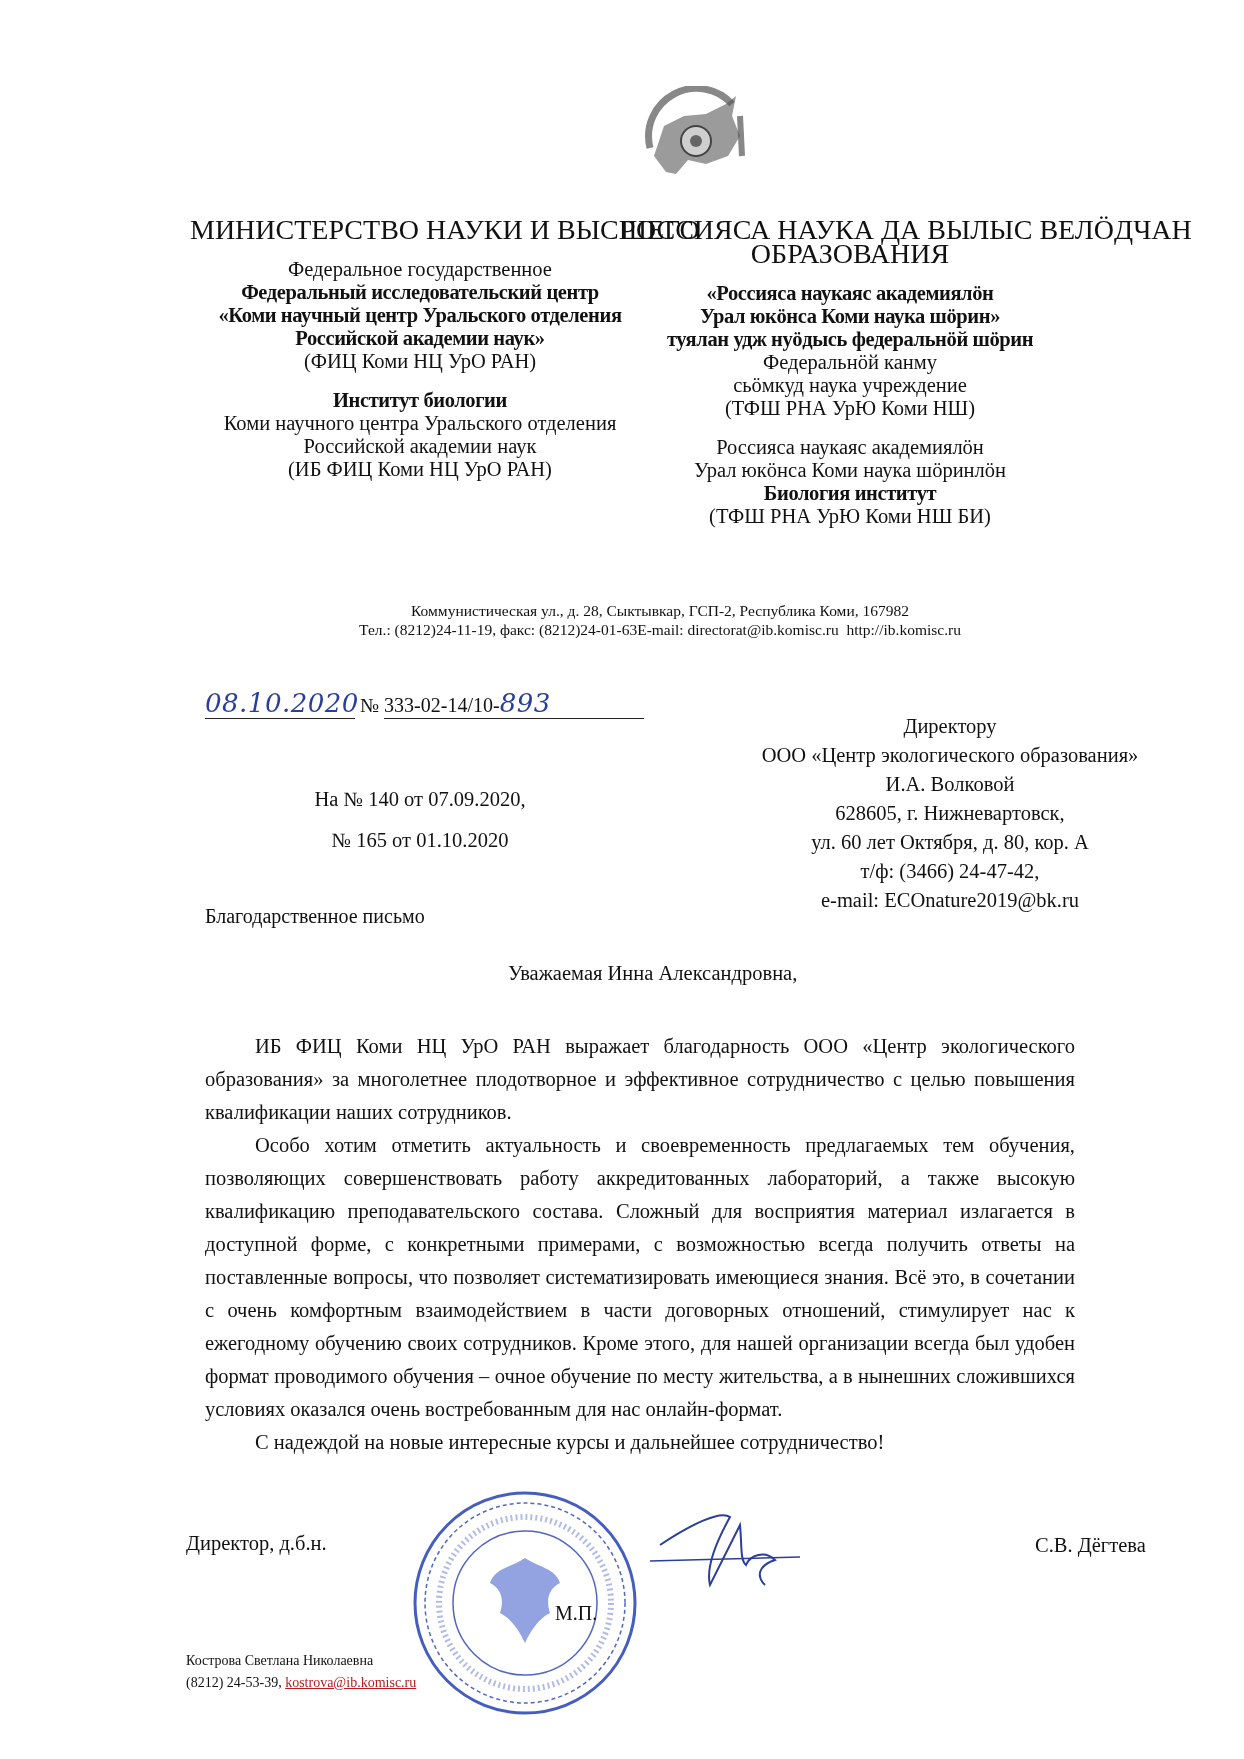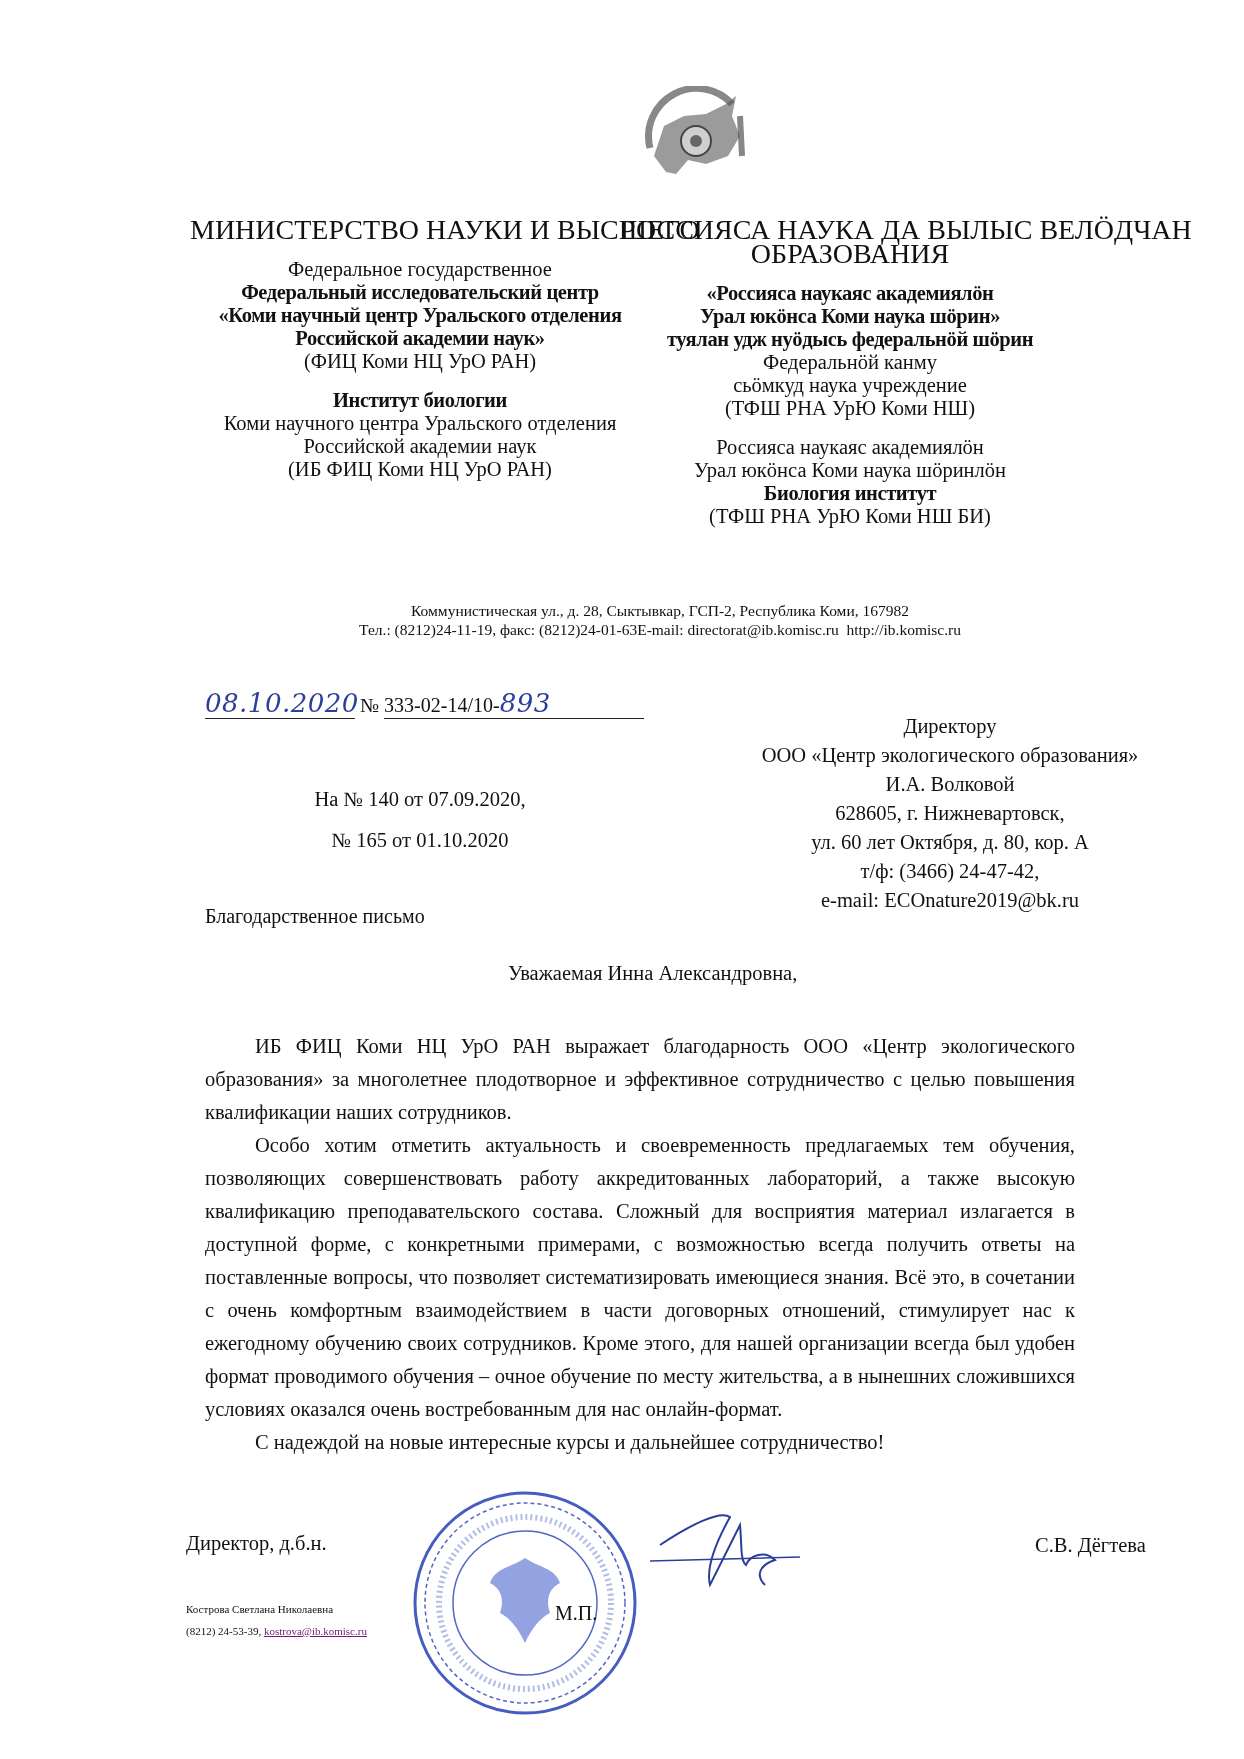--- a/index.html
+++ b/index.html
@@ -22,22 +22,22 @@
   .ul { display: inline-block; border-bottom: 1.5px solid #222; }
   .reply { left: 270px; width: 300px; font-size: 20.5px; margin-top: 40px; }
   .addressee { left: 700px; top: 712px; width: 500px; font-size: 20.5px; line-height: 29px; }
   .subject { left: 205px; top: 905px; font-size: 20px; }
   .greet { left: 508px; top: 962px; font-size: 20.5px; }
   .body-text { left: 205px; top: 1030px; width: 870px; font-size: 20.5px; line-height: 33px; text-align: justify; }
   .body-text p { margin: 0; text-indent: 50px; }
   .sig-title { left: 186px; top: 1532px; font-size: 20.5px; }
   .sig-name { left: 1035px; top: 1534px; font-size: 20.5px; }
   .mp { left: 555px; top: 1602px; font-size: 20px; }
-  .executor { left: 186px; top: 1598px; font-size: 11px; line-height: 22px; }
-  .executor a { color: #701a75; }
+  .executor { left: 186px; top: 1650px; font-size: 14px; line-height: 22px; }
+  .executor a { color: #b91c1c; }
   .stamp { left: 410px; top: 1488px; width: 230px; height: 230px; }
   .signature { left: 650px; top: 1505px; width: 160px; height: 90px; }
 </style>
 </head>
 <body>
 
 <div class="abs logo">
   <svg width="120" height="100" viewBox="0 0 120 100">
     <path d="M18 70 L28 40 L48 30 L70 28 L90 18 L100 10 L96 30 L104 50 L92 70 L70 78 L52 74 L40 88 L30 86 Z" fill="#8a8a8a" opacity="0.85"></path>
     <path d="M14 62 A48 48 0 0 1 96 18" fill="none" stroke="#555" stroke-width="7" opacity="0.7"></path>

